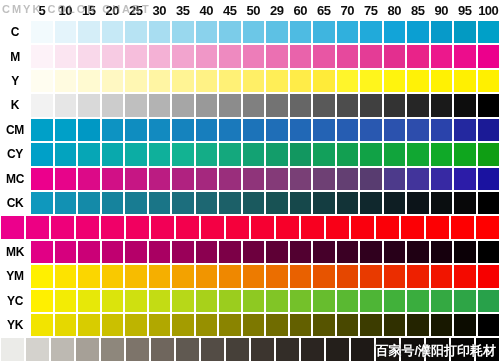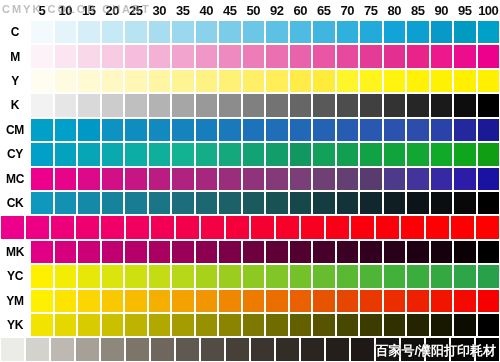--- a/index.html
+++ b/index.html
@@ -128,21 +128,21 @@
         <div class="header-cell">5</div>
         <div class="header-cell">10</div>
         <div class="header-cell">15</div>
         <div class="header-cell">20</div>
         <div class="header-cell">25</div>
         <div class="header-cell">30</div>
         <div class="header-cell">35</div>
         <div class="header-cell">40</div>
         <div class="header-cell">45</div>
         <div class="header-cell">50</div>
-        <div class="header-cell">92</div>
+        <div class="header-cell">29</div>
         <div class="header-cell">60</div>
         <div class="header-cell">65</div>
         <div class="header-cell">70</div>
         <div class="header-cell">75</div>
         <div class="header-cell">80</div>
         <div class="header-cell">85</div>
         <div class="header-cell">90</div>
         <div class="header-cell">95</div>
         <div class="header-cell">100</div>
       </div>
@@ -394,20 +394,45 @@
           <div class="swatch" style="background: rgb(59, 0, 36);"></div>
           <div class="swatch" style="background: rgb(48, 0, 30);"></div>
           <div class="swatch" style="background: rgb(40, 0, 25);"></div>
           <div class="swatch" style="background: rgb(31, 0, 19);"></div>
           <div class="swatch" style="background: rgb(22, 0, 13);"></div>
           <div class="swatch" style="background: rgb(11, 0, 6);"></div>
           <div class="swatch" style="background: rgb(0, 0, 0);"></div>
         </div>
       </div>
       <div class="grid-row">
+        <div class="row-label">YM</div>
+        <div class="swatch-strip">
+          <div class="swatch" style="background: rgb(255, 240, 0);"></div>
+          <div class="swatch" style="background: rgb(253, 227, 0);"></div>
+          <div class="swatch" style="background: rgb(251, 214, 0);"></div>
+          <div class="swatch" style="background: rgb(249, 201, 0);"></div>
+          <div class="swatch" style="background: rgb(247, 188, 0);"></div>
+          <div class="swatch" style="background: rgb(245, 175, 0);"></div>
+          <div class="swatch" style="background: rgb(243, 162, 0);"></div>
+          <div class="swatch" style="background: rgb(241, 149, 0);"></div>
+          <div class="swatch" style="background: rgb(239, 136, 0);"></div>
+          <div class="swatch" style="background: rgb(237, 123, 0);"></div>
+          <div class="swatch" style="background: rgb(235, 110, 0);"></div>
+          <div class="swatch" style="background: rgb(233, 97, 0);"></div>
+          <div class="swatch" style="background: rgb(231, 84, 0);"></div>
+          <div class="swatch" style="background: rgb(229, 71, 0);"></div>
+          <div class="swatch" style="background: rgb(232, 58, 0);"></div>
+          <div class="swatch" style="background: rgb(235, 45, 0);"></div>
+          <div class="swatch" style="background: rgb(238, 32, 0);"></div>
+          <div class="swatch" style="background: rgb(241, 21, 0);"></div>
+          <div class="swatch" style="background: rgb(244, 10, 0);"></div>
+          <div class="swatch" style="background: rgb(247, 0, 0);"></div>
+        </div>
+      </div>
+      <div class="grid-row">
         <div class="row-label">YC</div>
         <div class="swatch-strip">
           <div class="swatch" style="background: rgb(255, 240, 0);"></div>
           <div class="swatch" style="background: rgb(243, 236, 4);"></div>
           <div class="swatch" style="background: rgb(231, 232, 8);"></div>
           <div class="swatch" style="background: rgb(219, 228, 12);"></div>
           <div class="swatch" style="background: rgb(207, 224, 16);"></div>
           <div class="swatch" style="background: rgb(195, 220, 20);"></div>
           <div class="swatch" style="background: rgb(183, 216, 24);"></div>
           <div class="swatch" style="background: rgb(168, 209, 26);"></div>
@@ -419,45 +444,20 @@
           <div class="swatch" style="background: rgb(90, 185, 50);"></div>
           <div class="swatch" style="background: rgb(78, 181, 54);"></div>
           <div class="swatch" style="background: rgb(65, 177, 58);"></div>
           <div class="swatch" style="background: rgb(58, 173, 62);"></div>
           <div class="swatch" style="background: rgb(52, 169, 66);"></div>
           <div class="swatch" style="background: rgb(46, 165, 70);"></div>
           <div class="swatch" style="background: rgb(40, 161, 74);"></div>
         </div>
       </div>
       <div class="grid-row">
-        <div class="row-label">YM</div>
-        <div class="swatch-strip">
-          <div class="swatch" style="background: rgb(255, 240, 0);"></div>
-          <div class="swatch" style="background: rgb(253, 227, 0);"></div>
-          <div class="swatch" style="background: rgb(251, 214, 0);"></div>
-          <div class="swatch" style="background: rgb(249, 201, 0);"></div>
-          <div class="swatch" style="background: rgb(247, 188, 0);"></div>
-          <div class="swatch" style="background: rgb(245, 175, 0);"></div>
-          <div class="swatch" style="background: rgb(243, 162, 0);"></div>
-          <div class="swatch" style="background: rgb(241, 149, 0);"></div>
-          <div class="swatch" style="background: rgb(239, 136, 0);"></div>
-          <div class="swatch" style="background: rgb(237, 123, 0);"></div>
-          <div class="swatch" style="background: rgb(235, 110, 0);"></div>
-          <div class="swatch" style="background: rgb(233, 97, 0);"></div>
-          <div class="swatch" style="background: rgb(231, 84, 0);"></div>
-          <div class="swatch" style="background: rgb(229, 71, 0);"></div>
-          <div class="swatch" style="background: rgb(232, 58, 0);"></div>
-          <div class="swatch" style="background: rgb(235, 45, 0);"></div>
-          <div class="swatch" style="background: rgb(238, 32, 0);"></div>
-          <div class="swatch" style="background: rgb(241, 21, 0);"></div>
-          <div class="swatch" style="background: rgb(244, 10, 0);"></div>
-          <div class="swatch" style="background: rgb(247, 0, 0);"></div>
-        </div>
-      </div>
-      <div class="grid-row">
         <div class="row-label">YK</div>
         <div class="swatch-strip">
           <div class="swatch" style="background: rgb(242, 228, 0);"></div>
           <div class="swatch" style="background: rgb(229, 216, 0);"></div>
           <div class="swatch" style="background: rgb(216, 204, 0);"></div>
           <div class="swatch" style="background: rgb(203, 192, 0);"></div>
           <div class="swatch" style="background: rgb(190, 180, 0);"></div>
           <div class="swatch" style="background: rgb(177, 168, 0);"></div>
           <div class="swatch" style="background: rgb(164, 156, 0);"></div>
           <div class="swatch" style="background: rgb(151, 144, 0);"></div>

